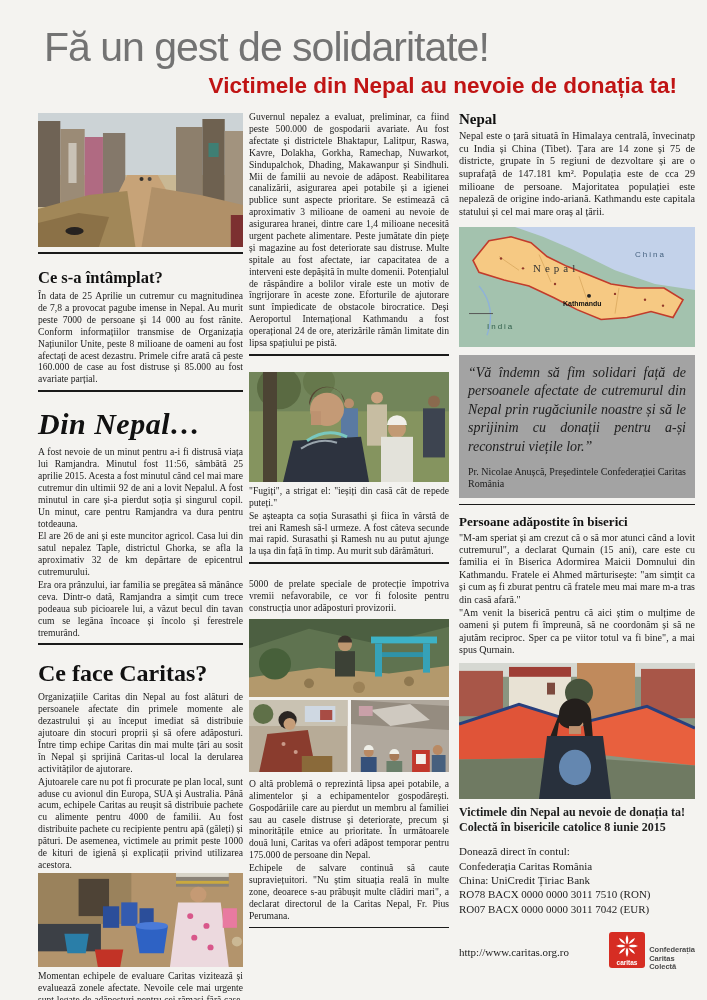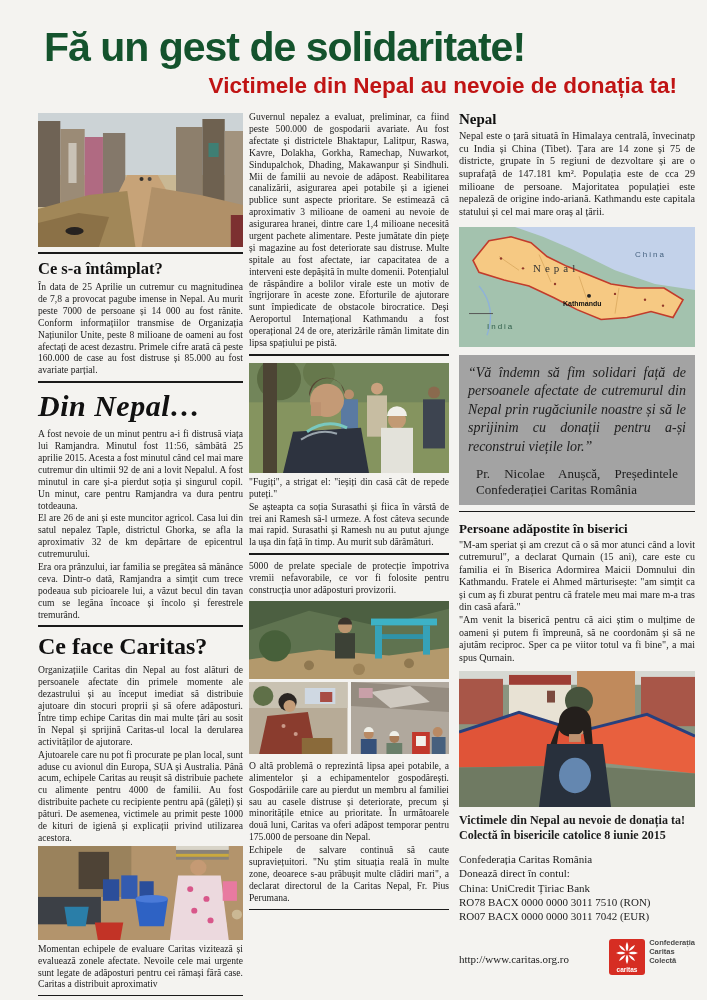--- a/index.html
+++ b/index.html
@@ -1,55 +1,55 @@
 <!DOCTYPE html>
 <html><head>
 <meta charset="utf-8">
 <style>
   html,body{margin:0;padding:0;background:#e9e7e4;}
   .page{position:relative;width:707px;height:1000px;margin:0 auto;background:#f4f3f0;
         overflow:hidden;font-family:"Liberation Serif",serif;color:#1c1c1c;}
   
   .hdr{padding:26px 28px 0 44px;}
-  .title{font-family:"Liberation Sans",sans-serif;font-weight:bold;font-size:41px;
-         letter-spacing:-1px;color:#14532d;line-height:1.05;margin:0;}
+  .title{font-family:"Liberation Sans",sans-serif;font-weight:normal;font-size:41px;
+         letter-spacing:-1px;color:#737373;line-height:1.05;margin:0;}
   .subtitle{font-family:"Liberation Sans",sans-serif;font-weight:bold;font-size:22.5px;
             color:#c01414;text-align:right;margin:4px 2px 0 0;}
   
   .cols{display:flex;align-items:flex-start;padding:0 17px 0 38px;margin-top:12px;}
   .col-l{width:205px;margin-right:6px;flex:none;}
   .col-m{width:200px;margin-right:10px;flex:none;}
   .col-r{width:236px;flex:none;}
   .bt{font-size:9.6px;line-height:1.24;text-align:justify;margin:0;}
   .bt+.bt{margin-top:1px;}
   .sec{margin-top:3px;}
-  .rule-top{border-top:2px solid #1a1a1a;padding-top:5px;margin-top:5px;}
+  .rule-top{border-top:2px solid #1a1a1a;padding-top:14px;margin-top:5px;}
   .rule-top-thin{border-top:1.5px solid #1a1a1a;padding-top:9px;margin-top:6px;}
   .rule-bottom{border-bottom:1.5px solid #1a1a1a;padding-bottom:5px;}
   h2,h3{margin:0;font-weight:bold;color:#111;}
   .h-sm{font-size:16.5px;margin-bottom:2px;}
   .h-xl{font-size:30px;letter-spacing:.5px;margin:1px 0 5px;font-style:italic;}
   .h-lg{font-size:24px;margin:1px 0 4px;}
   .h-np{font-size:15px;margin-bottom:2px;}
   .h-sh{font-size:13px;margin-bottom:2px;}
   .ph{display:block;width:100%;}
   .ph svg{display:block;width:100%;}
   .photo-wrap{margin:2px 0 3px;}
   .stack2{display:flex;gap:3px;margin-top:3px;}
   .stack2>div{flex:1;}
   
   .quote-box{background:#a3a3a3;padding:9px 9px 7px;margin-top:8px;}
   .quote-text{font-style:italic;font-size:14px;line-height:1.33;text-align:justify;margin:0;}
-  .quote-attr{font-size:13px;line-height:1.25;text-align:justify;margin:9px 8px 0;}
+  .quote-attr{font-size:10px;line-height:1.25;text-align:justify;margin:9px 0 0;}
   
   .don-head{font-weight:bold;font-size:12px;line-height:1.25;margin:6px 0 0;}
   .don-lines{font-size:11px;line-height:1.3;margin-top:9px;}
   .footer-row{display:flex;justify-content:space-between;align-items:center;margin-top:16px;}
   .url{font-size:11px;text-decoration:none;color:#1c1c1c;}
-  .logo{display:flex;align-items:flex-start;gap:4px;}
+  .logo{display:flex;align-items:flex-end;gap:4px;}
   .logo-txt{font-family:"Liberation Sans",sans-serif;font-weight:bold;font-size:7.5px;
             line-height:1.15;color:#4a4a4a;}
 </style>
 </head>
 <body>
 
 <div class="page">
 
   <div class="hdr">
     <h1 class="title">Fă un gest de solidaritate!</h1>
@@ -295,22 +295,22 @@
           <rect x="110" y="64" width="12" height="8" fill="#bd9270"></rect>
           <polygon points="88,74 144,74 152,138 80,138" fill="#28303c"></polygon>
           <ellipse cx="116" cy="106" rx="16" ry="18" fill="#6f96c4" opacity="0.85"></ellipse>
         </svg>
       </div>
 
       <div>
         <p class="don-head">Victimele din Nepal au nevoie de donația ta!</p>
         <p class="don-head" style="margin-top:0">Colectă în bisericile catolice 8 iunie 2015</p>
         <div class="don-lines">
+          <div>Donează direct în contul:</div>
           <div>Confederația Caritas România</div>
-          <div>Donează direct în contul:</div>
           <div>China: UniCredit Țiriac Bank</div>
           <div>RO78 BACX 0000 0000 3011 7510 (RON)</div>
           <div>RO07 BACX 0000 0000 3011 7042 (EUR)</div>
         </div>
       </div>
 
       <div class="footer-row">
         <a class="url" href="#">http://www.caritas.org.ro</a>
         <div class="logo">
           <span>

